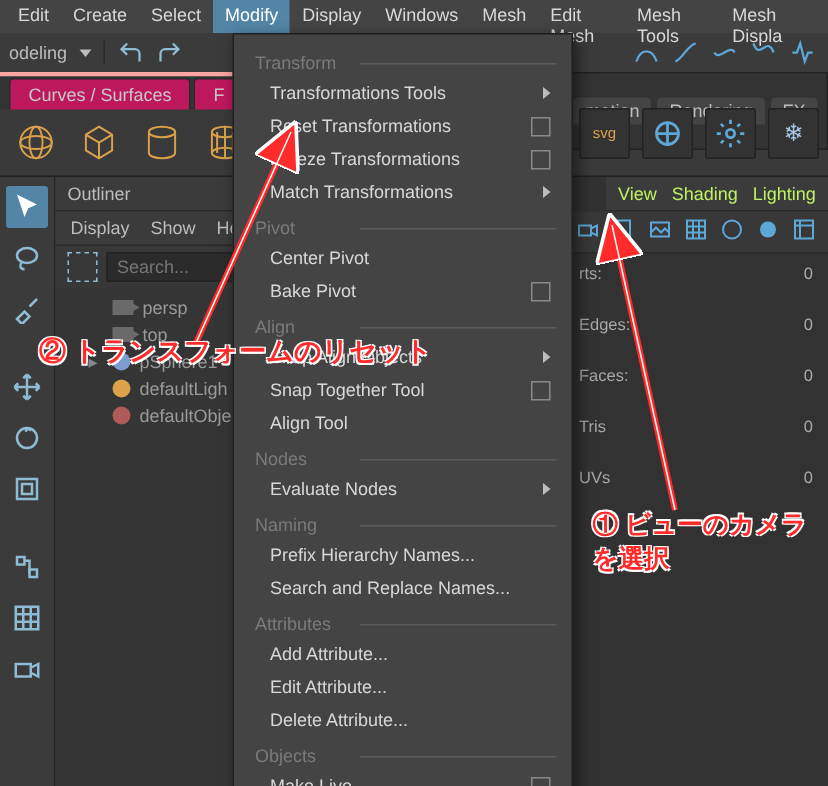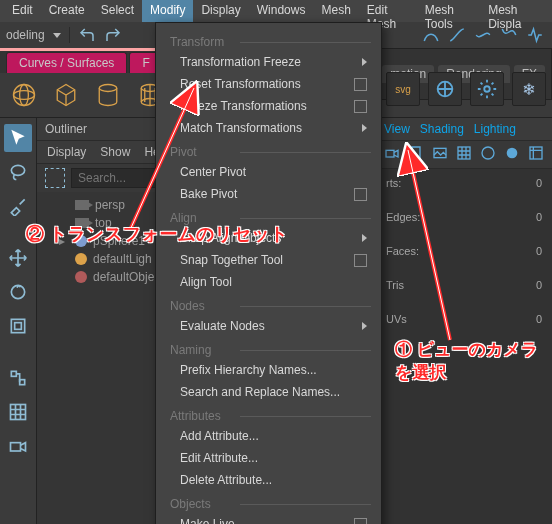--- a/index.html
+++ b/index.html
@@ -212,21 +212,22 @@
     background: #323232;
     display: flex;
     flex-direction: column;
   }
   .viewport .vp-menus {
     display: flex;
     gap: 10px;
     padding: 4px 8px;
     background: #3b3b3b;
     border-bottom: 1px solid #2a2a2a;
-    color: #0ea5e9;
+    color: #bef264;
+    margin-left: 28px;
   }
   .viewport .vp-tools {
     display: flex;
     gap: 8px;
     padding: 4px 8px;
     background: #383838;
     border-bottom: 1px solid #2a2a2a;
     color: #5da8d8;
     align-items: center;
   }
@@ -625,21 +626,21 @@
         <span>0</span>
       </div>
     </div>
   </div>
 </div>
 
 <div class="dropdown">
 
   <div class="section">Transform</div>
   <div class="mi">
-      <span>Transformation Freeze</span>
+      <span>Transformations Tools</span>
       <span class="arrow"></span>
     </div>
   <div class="mi">
       <span>Reset Transformations</span>
       <span class="checkbox"></span>
     </div>
   <div class="mi">
       <span>Freeze Transformations</span>
       <span class="checkbox"></span>
     </div>

